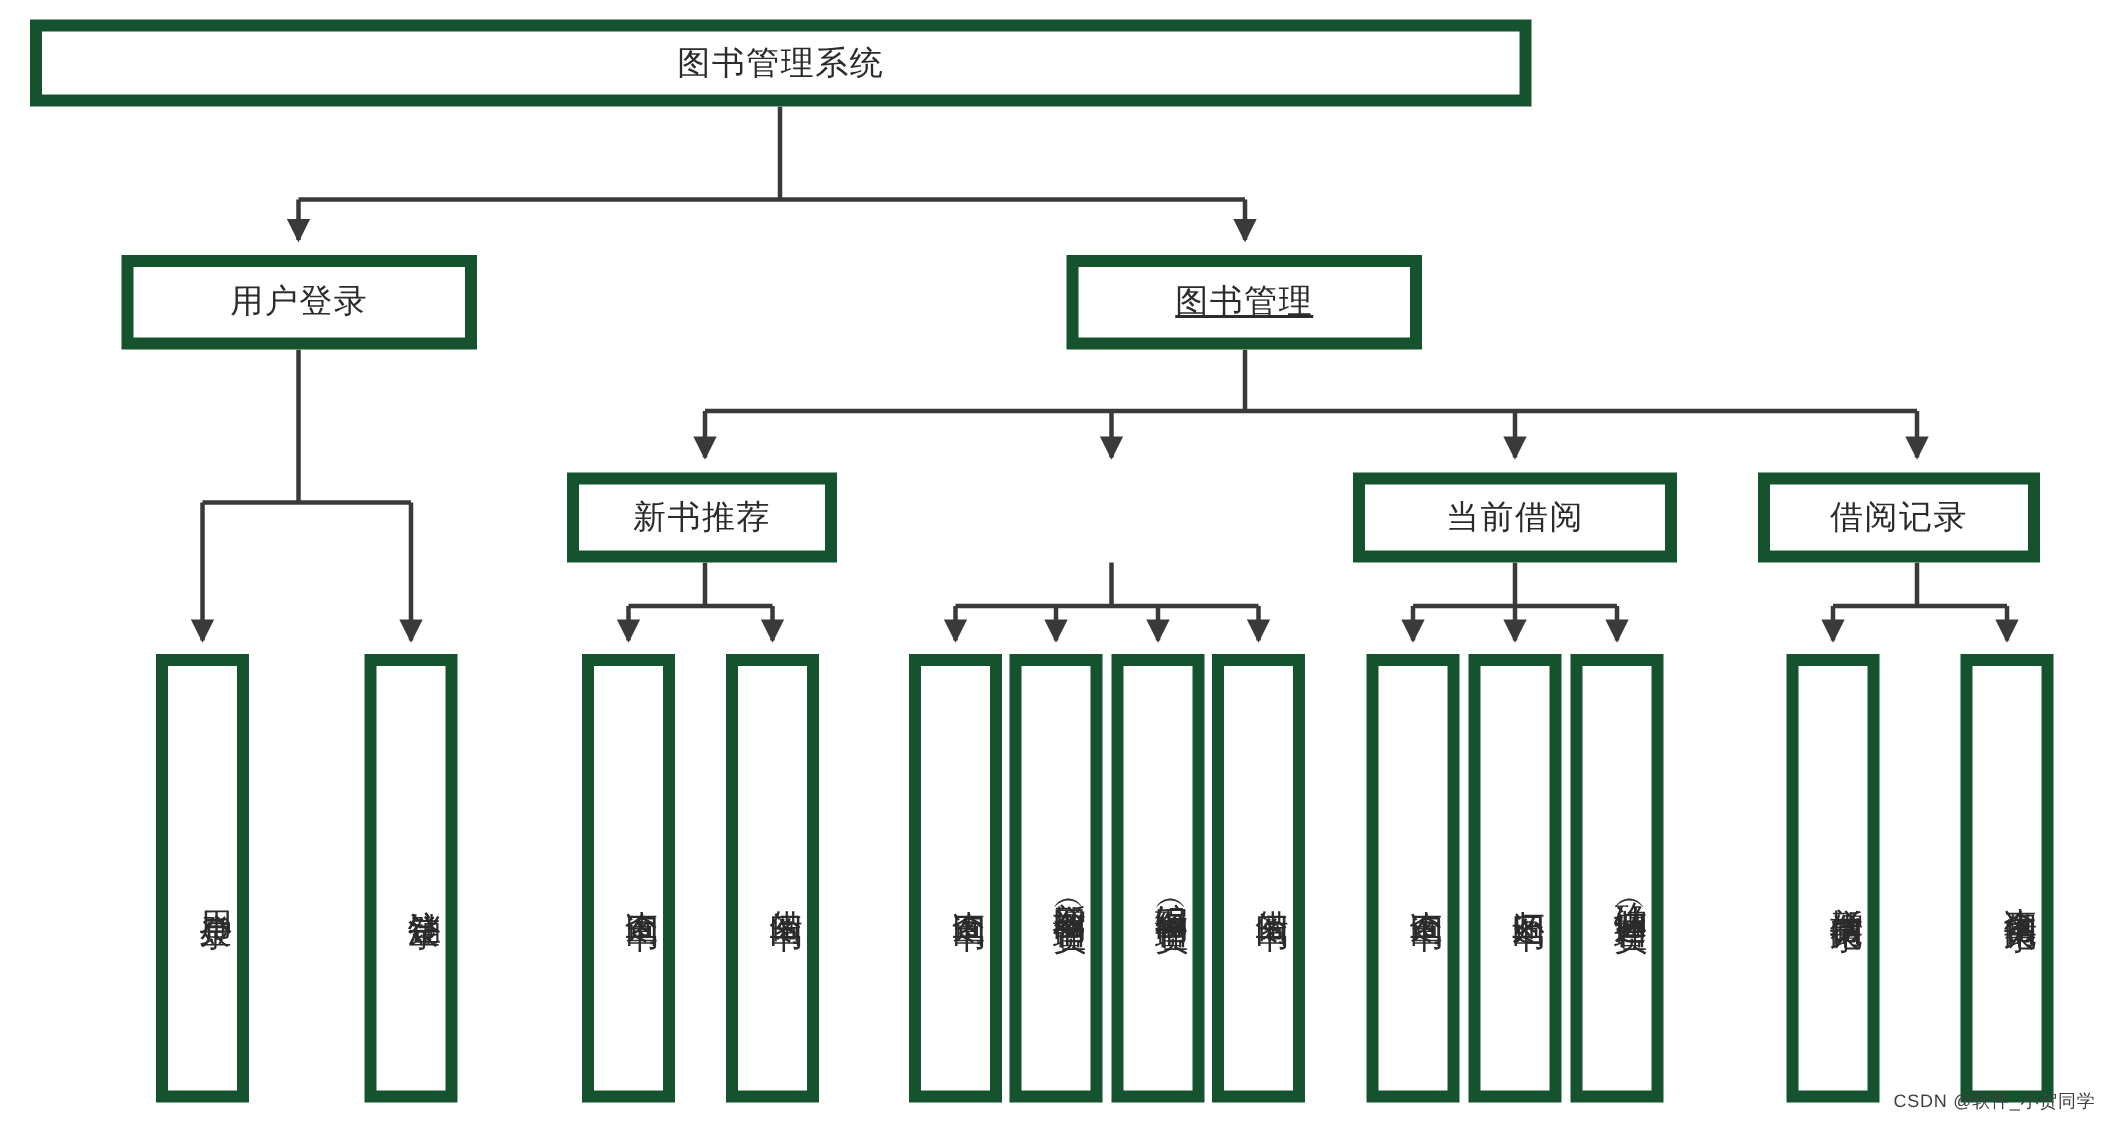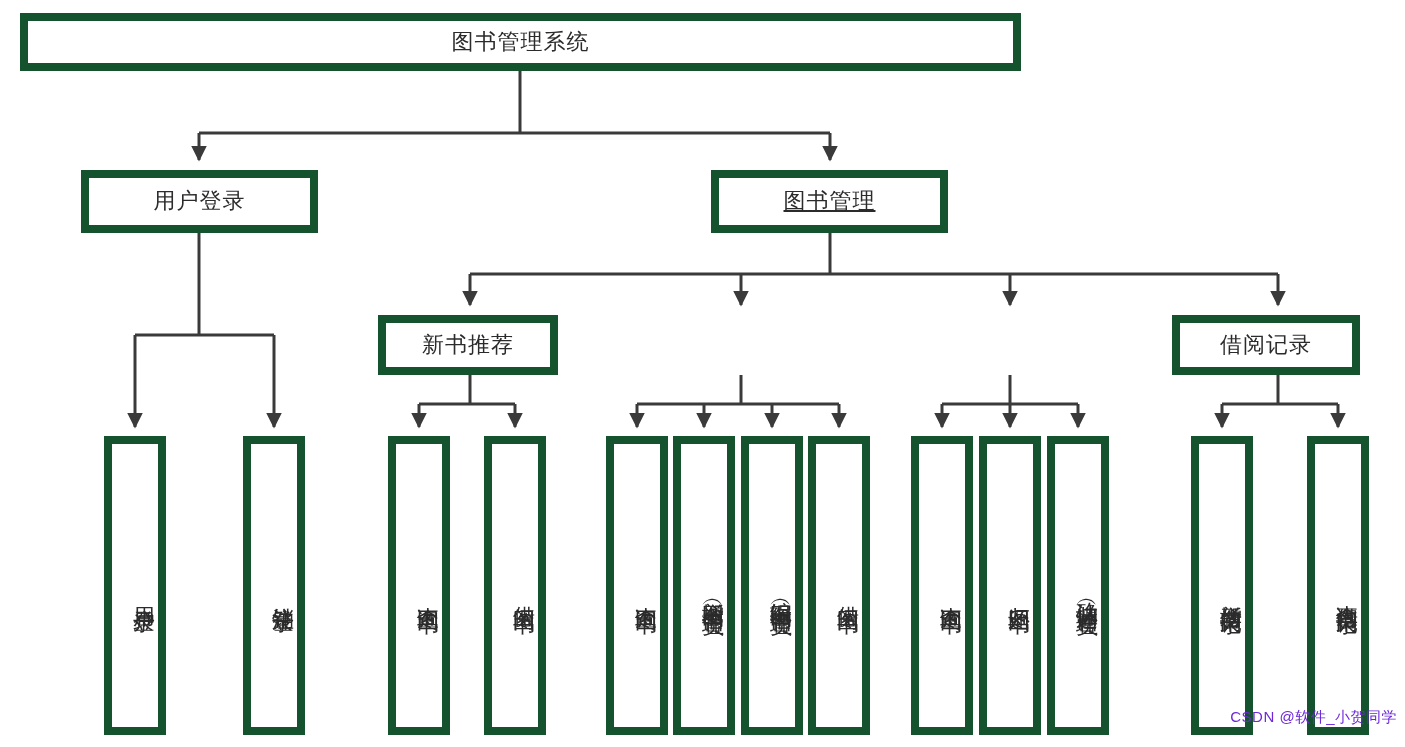--- a/index.html
+++ b/index.html
@@ -51,23 +51,23 @@
     justify-content: center;
   }
   .node.v .vtext {
     writing-mode: vertical-rl;
     text-orientation: upright;
     display: block;
   }
   #watermark {
     position: absolute;
     right: 8px;
-    bottom: 20px;
-    font-size: 15px;
-    color: #6d28d9;
+    bottom: 4px;
+    font-size: 12px;
+    color: #404040;
     letter-spacing: 0.5px;
     white-space: nowrap;
     user-select: none;
   }
 </style>
 </head>
 <body>
 
 <div id="canvas">
 
@@ -128,20 +128,23 @@
   <div class="node h" style="left:81px; top:170px; width:237px; height:63px;">
     <span>用户登录</span>
   </div>
   <div class="node h" style="left:711px; top:170px; width:237px; height:63px;text-decoration:underline;">
     <span>图书管理</span>
   </div>
 
   <div class="node h" style="left:362px; top:315px; width:180px; height:60px;margin-left:16px;">
     <span>新书推荐</span>
   </div>
+  <div class="node h" style="left:902px; top:315px; width:216px; height:60px;">
+    <span>当前借阅</span>
+  </div>
   <div class="node h" style="left:1172px; top:315px; width:188px; height:60px;">
     <span>借阅记录</span>
   </div>
 
   <div class="node v" style="left:104px; top:436px; width:62px; height:299px;">
     <span class="vtext">用户登录</span>
   </div>
   <div class="node v" style="left:243px; top:436px; width:62px; height:299px;">
     <span class="vtext">注销登录</span>
   </div>

